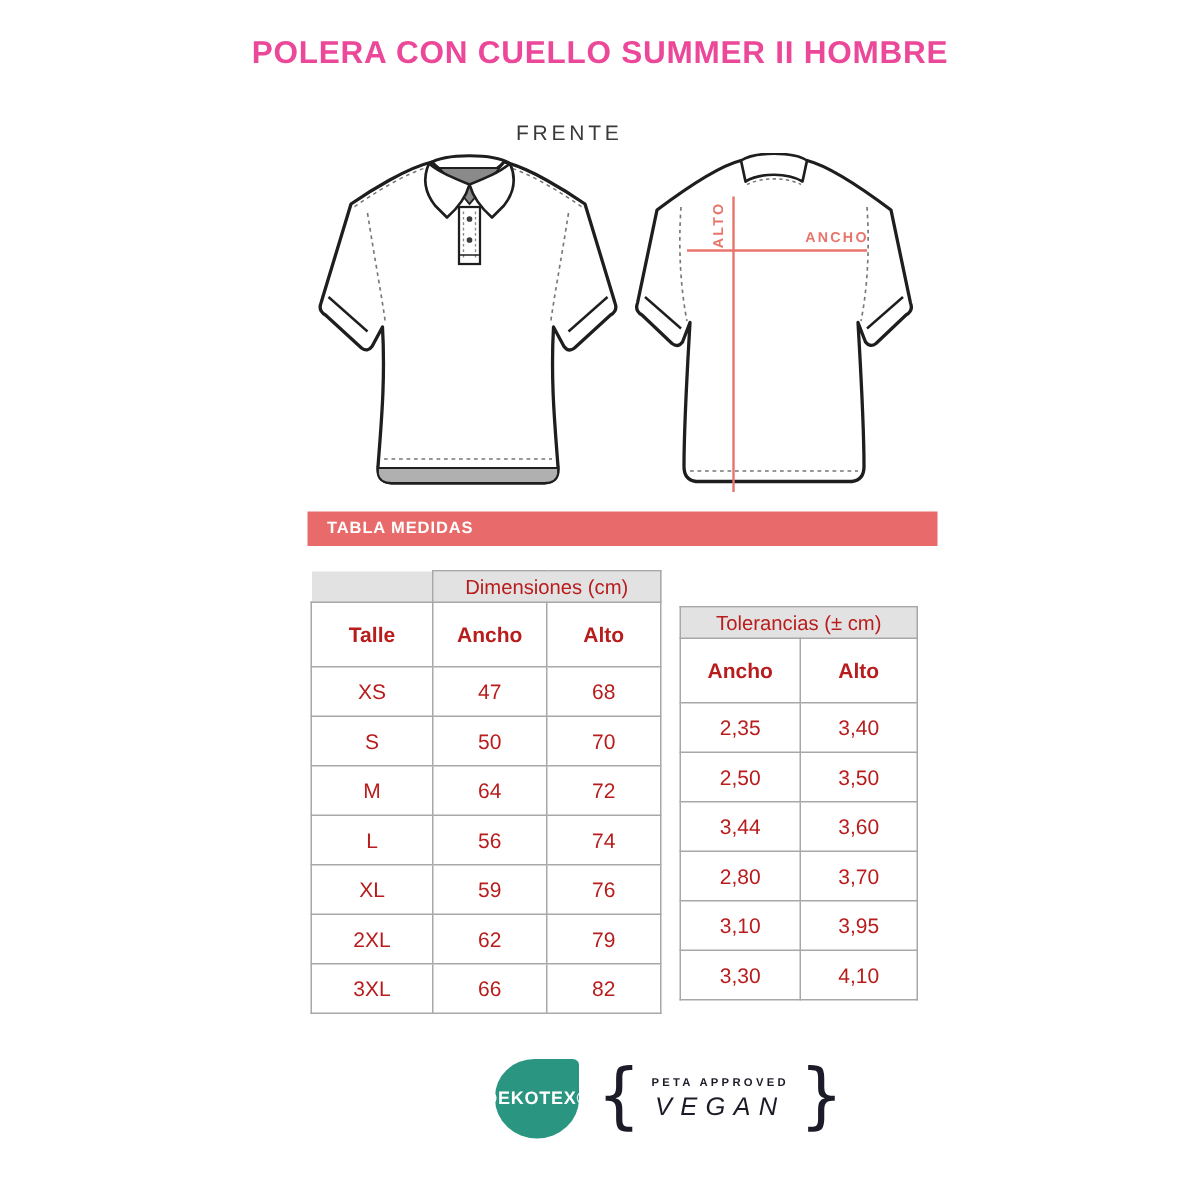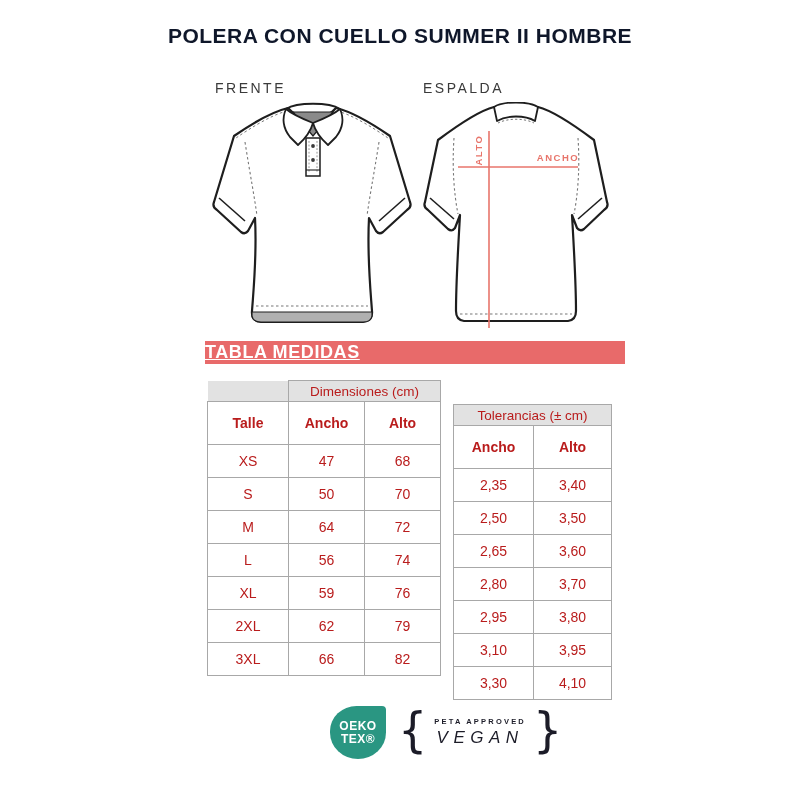--- a/index.html
+++ b/index.html
@@ -1,49 +1,49 @@
 <!DOCTYPE html>
 <html><head>
 <meta charset="utf-8">
 <style>
   html,body{margin:0;padding:0;background:#fff;}
   .page{position:relative;width:800px;height:800px;background:#ffffff;
         font-family:"Liberation Sans",sans-serif;color:#111;overflow:hidden;}
 
   .title{position:absolute;left:0;top:24px;width:800px;text-align:center;
-         font-size:21px;font-weight:bold;letter-spacing:.5px;color:#0f172a;}
+         font-size:21px;font-weight:bold;letter-spacing:.5px;color:#ec4899;}
 
   .view-label{position:absolute;top:80px;font-size:14px;letter-spacing:2.5px;
-              color:#3a3a3a;text-align:left;}
+              color:#3a3a3a;text-align:right;}
   .view-label.front{left:215px;width:200px;}
   .view-label.back{left:423px;width:190px;}
 
   .shirt-front{position:absolute;left:205px;top:102px;}
   .shirt-back{position:absolute;left:418px;top:102px;}
 
   .banner{position:absolute;left:205px;top:341px;width:420px;height:23px;
           background:#E86A6A;}
-  .banner span{display:block;line-height:23px;color:#ffffff;
-               font-size:18px;font-weight:bold;letter-spacing:.6px;text-decoration:underline;}
+  .banner span{display:block;line-height:23px;padding-left:13px;color:#ffffff;
+               font-size:11px;font-weight:bold;letter-spacing:.6px;}
 
   table.sizes{position:absolute;top:380px;border-collapse:collapse;
               table-layout:fixed;font-size:14px;color:#b91c1c;}
   table.sizes.left{left:207px;width:233px;}
   table.sizes.right{left:453px;width:158px;margin-top:24px;}
   table.sizes td{border:1px solid #a8a8a8;text-align:center;vertical-align:middle;
                  background:#fff;padding:0;}
   table.sizes tr.ghead td{height:20px;background:#e2e2e2;font-size:13.5px;}
   table.sizes td.empty{border:none;background:transparent;}
   table.sizes tr.chead td{height:42px;font-weight:bold;}
   table.sizes tr.data td{height:32px;}
 
   .certs{position:absolute;left:0;top:700px;width:800px;height:60px;}
   .oeko{position:absolute;left:330px;top:6px;width:56px;height:53px;
         background:#2A9682;border-radius:52% 8% 55% 55%;
-        display:flex;flex-direction:column;align-items:center;justify-content:center;}
+        display:flex;align-items:center;justify-content:center;}
   .oeko span{color:#fff;font-weight:bold;font-size:12px;line-height:13px;letter-spacing:.5px;}
   .peta{position:absolute;left:398px;top:2px;height:56px;display:flex;
         align-items:center;color:#1c1c28;}
   .peta .brace{font-size:46px;font-weight:normal;line-height:56px;
                font-family:"DejaVu Sans",sans-serif;transform:scaleY(1.05);}
   .peta .mid{display:flex;flex-direction:column;align-items:center;
              margin:0 7px;padding-top:4px;}
   .peta .line1{font-size:7.5px;font-weight:bold;letter-spacing:2.2px;white-space:nowrap;}
   .peta .line2{font-size:17px;letter-spacing:5.5px;margin-top:2px;white-space:nowrap;font-style:italic;}
 
@@ -51,21 +51,20 @@
                font-size:13px;color:#2b2b2b;letter-spacing:.2px;}
 </style>
 </head>
 <body>
 
 <div class="page">
 
   <div class="title">POLERA CON CUELLO SUMMER II HOMBRE</div>
 
   <div class="view-label front">FRENTE</div>
-  <div class="view-label back">ESPALDA</div>
 
   <svg class="shirt-front" width="210" height="235" viewBox="0 0 210 235">
 
     <path d="M 83,6 C 66,10 42,25 29,34 L 9,100 Q 7,105 12,108 L 36,130 Q 40,133 43,129
              L 50,116 C 52,152 49,182 47,209 Q 46,219 56,220 L 158,220 Q 168,219 167,209
              C 165,182 162,152 164,116 L 171,129 Q 174,133 178,130 L 202,108 Q 207,105 205,100
              L 185,34 C 172,25 148,10 131,6 C 121,19 93,19 83,6 Z" fill="#ffffff" stroke="#1e1e1e" stroke-width="2.2" stroke-linejoin="round"></path>
 
     <path d="M 14,96 L 40,119" fill="none" stroke="#1e1e1e" stroke-width="1.6"></path>
     <path d="M 200,96 L 174,119" fill="none" stroke="#1e1e1e" stroke-width="1.6"></path>
@@ -187,30 +186,26 @@
     </tr>
     <tr class="data">
           <td>2,35</td>
           <td>3,40</td>
         </tr>
     <tr class="data">
           <td>2,50</td>
           <td>3,50</td>
         </tr>
     <tr class="data">
-          <td>2,65</td>
+          <td>3,44</td>
           <td>3,60</td>
         </tr>
     <tr class="data">
           <td>2,80</td>
           <td>3,70</td>
-        </tr>
-    <tr class="data">
-          <td>2,95</td>
-          <td>3,80</td>
         </tr>
     <tr class="data">
           <td>3,10</td>
           <td>3,95</td>
         </tr>
     <tr class="data">
           <td>3,30</td>
           <td>4,10</td>
         </tr>
   </tbody>

